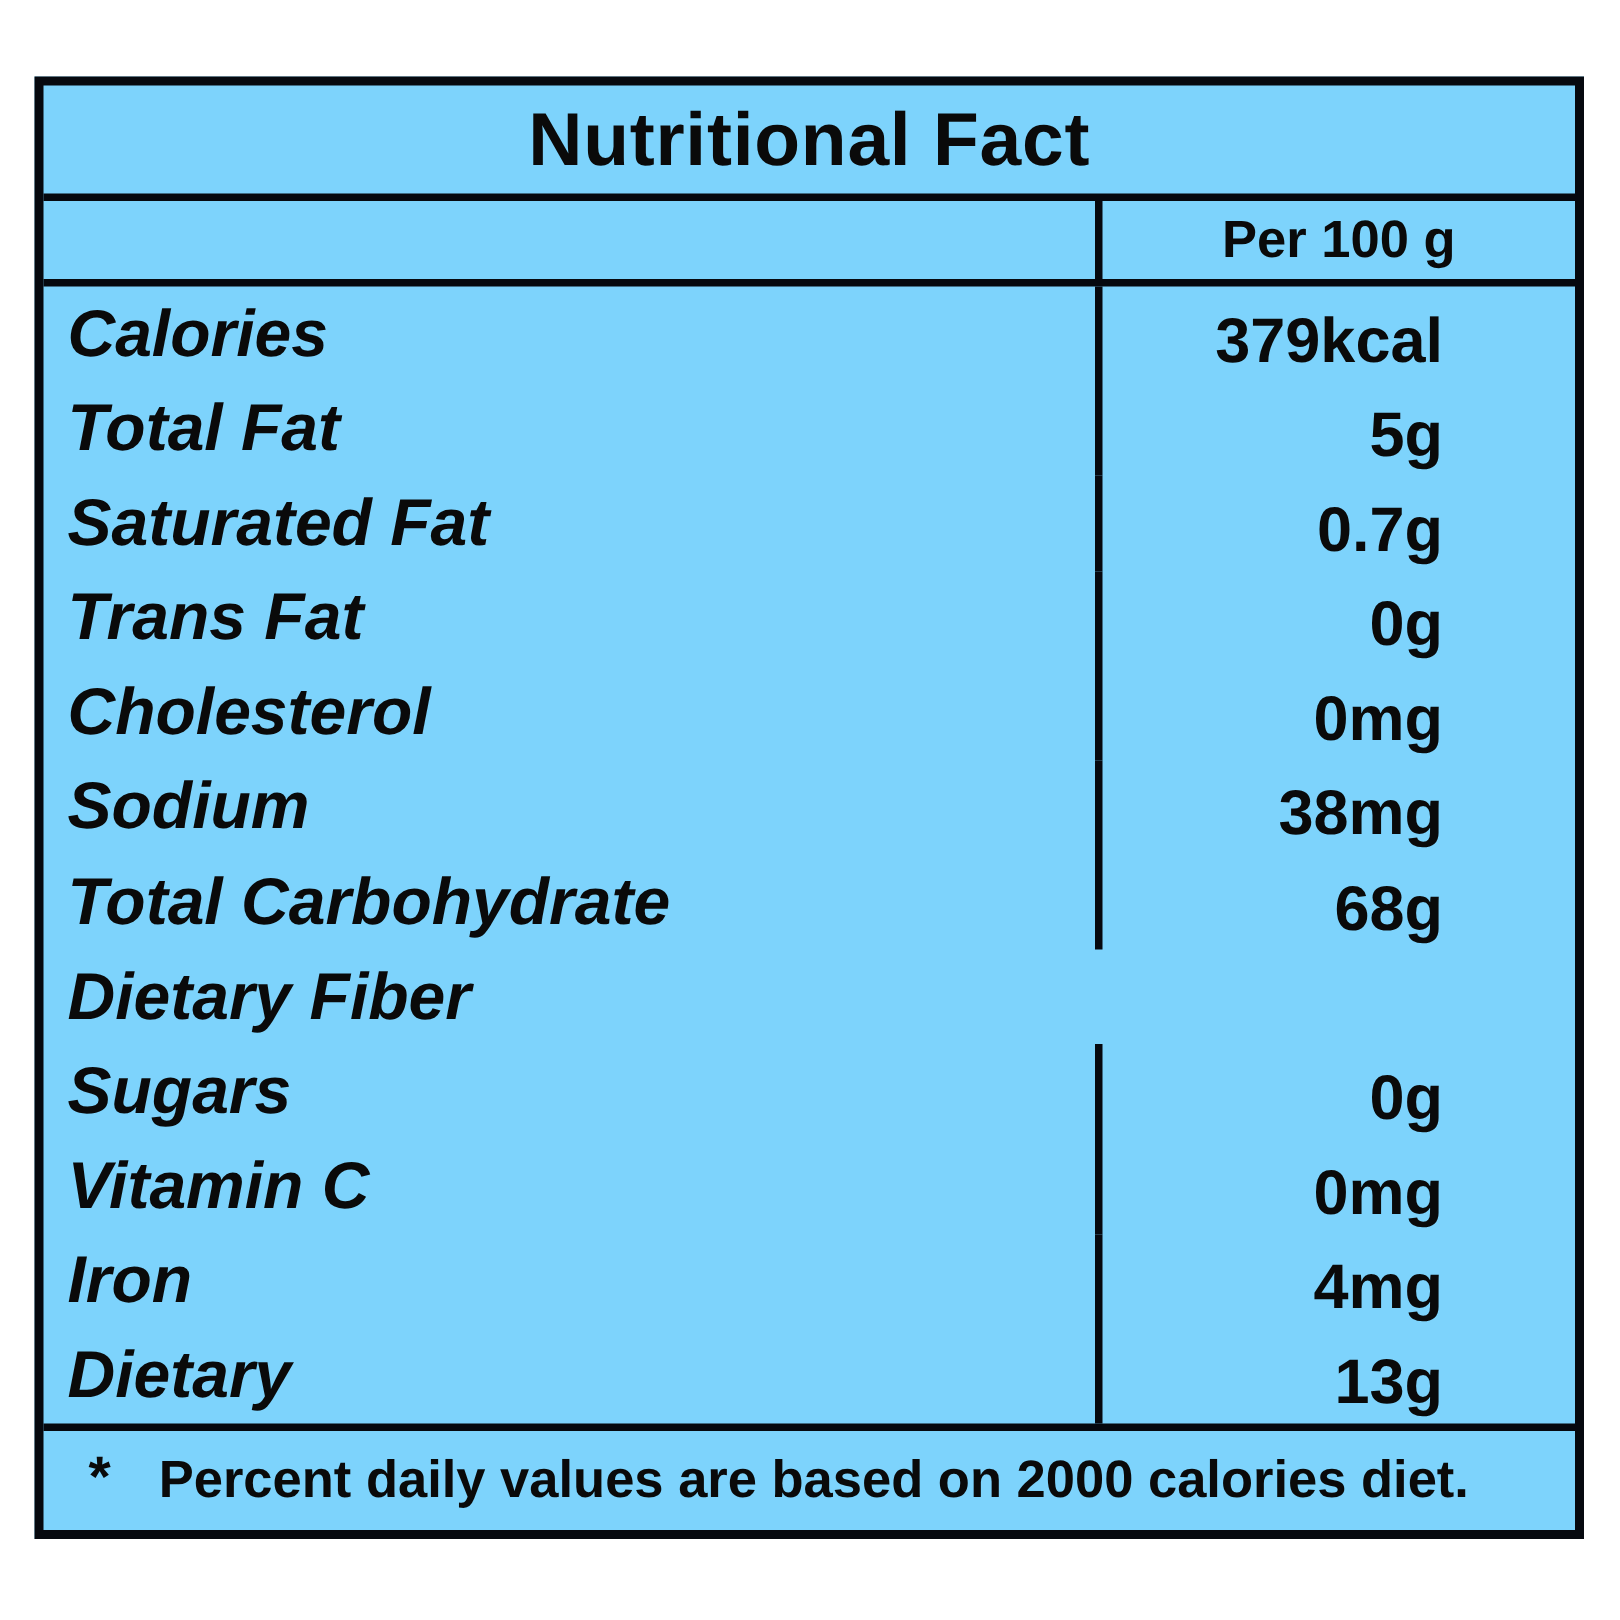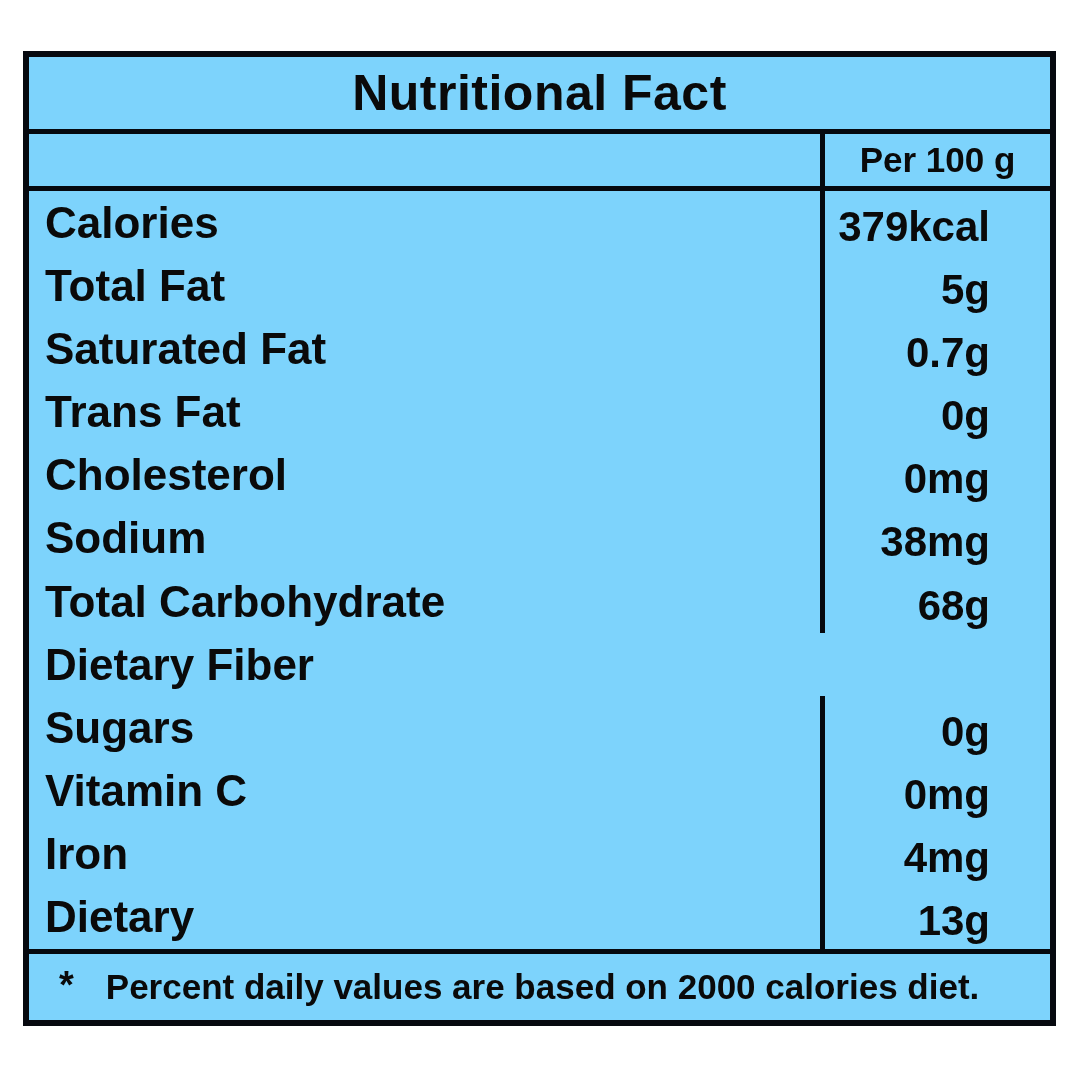--- a/index.html
+++ b/index.html
@@ -38,23 +38,24 @@
     font-size: 50px;
     letter-spacing: 0.5px;
   }
   .header-row {
     height: 57px;
     box-sizing: border-box;
     border-bottom: 5px solid #06090f;
     display: flex;
   }
   .col-left {
-    width: 791px;
+    width: 701px;
     box-sizing: border-box;
     flex: none;
+    font-style: italic;
   }
   .col-right {
     flex: 1;
     box-sizing: border-box;
     border-left: 5px solid #06090f;
   }
   .header-row .col-right {
     display: flex;
     align-items: center;
     justify-content: center;
@@ -72,21 +73,21 @@
   .nutrient-row .col-left {
     display: flex;
     align-items: center;
     padding-left: 16px;
     font-size: 44px;
   }
   .nutrient-row .col-right {
     display: flex;
     align-items: center;
     justify-content: flex-end;
-    padding-right: 60px;
+    padding-right: 88px;
     padding-top: 8px;
     font-size: 42px;
   }
   .footer-row {
     height: 71px;
     box-sizing: border-box;
     border-top: 5px solid #06090f;
     display: flex;
     align-items: center;
     padding-left: 30px;

